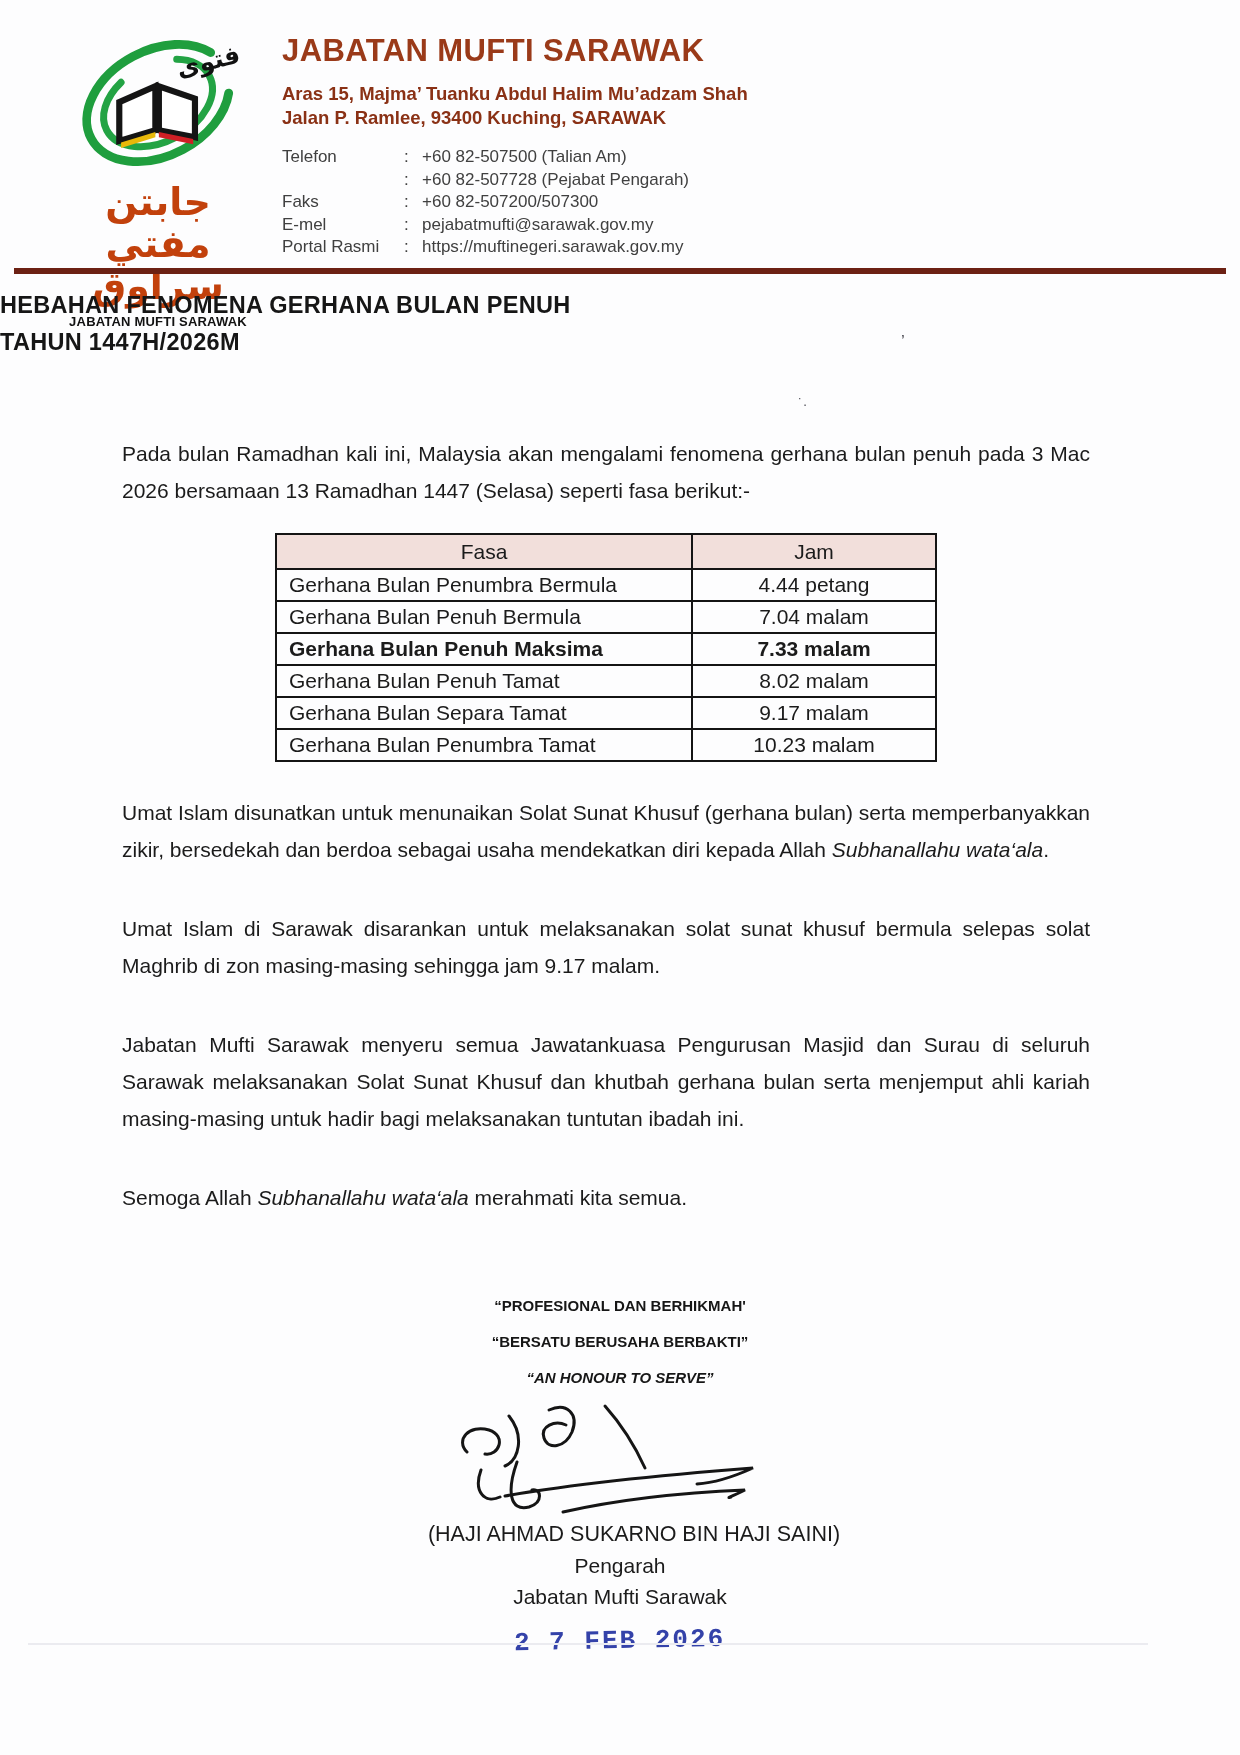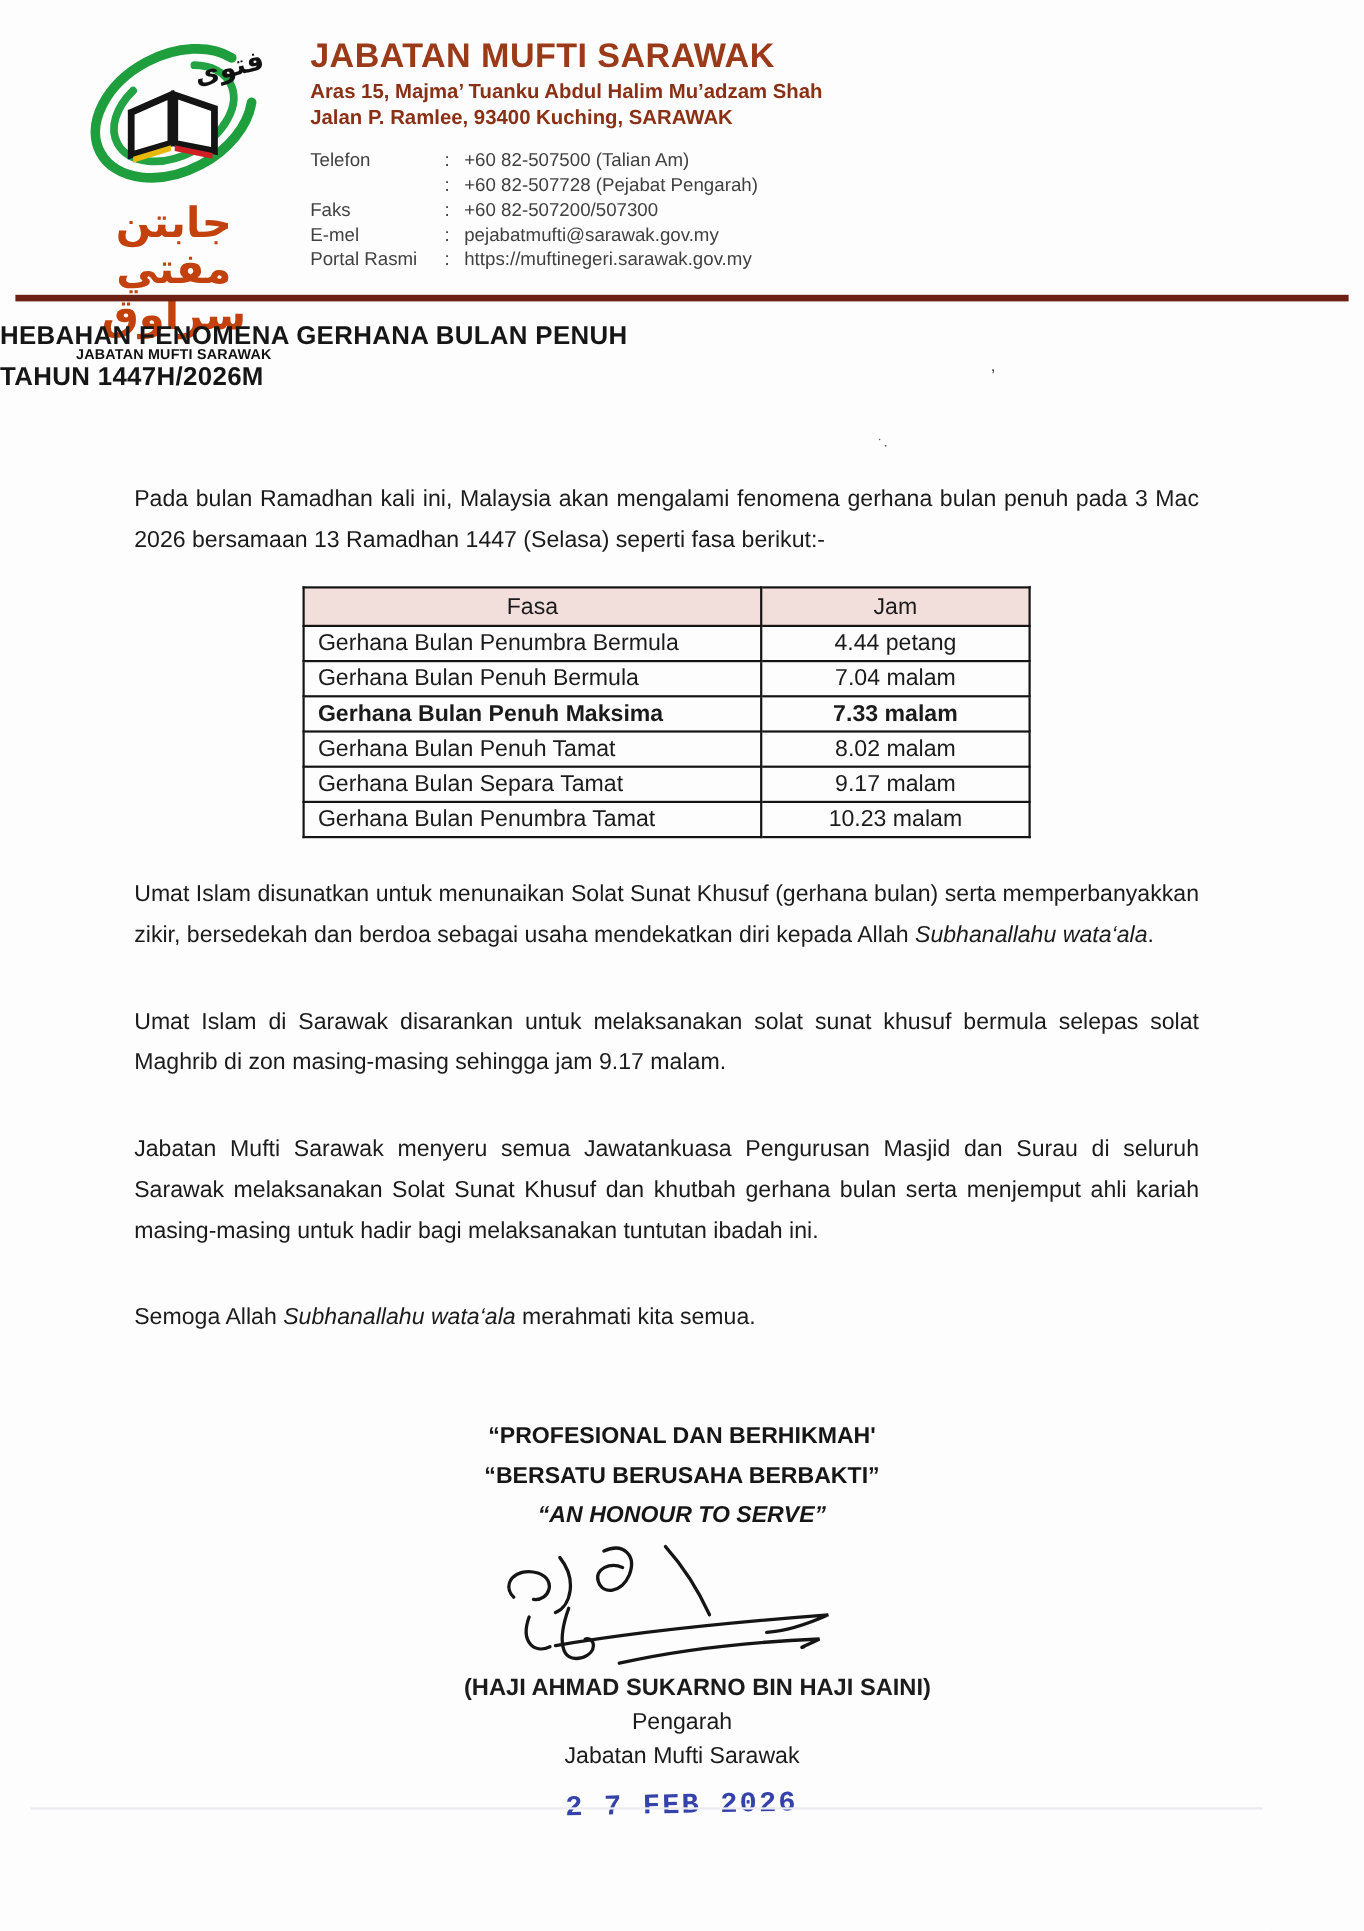--- a/index.html
+++ b/index.html
@@ -10,21 +10,21 @@
   
   .letterhead{position:absolute;top:28px;left:58px;display:flex;gap:24px;}
   .logo-col{width:200px;text-align:center;}
   .emblem{width:176px;height:150px;display:block;margin:0 auto;}
   .jawi{font-family:"DejaVu Sans",sans-serif;font-size:38px;font-weight:bold;color:#c2410c;line-height:1.1;margin-top:4px;}
   .logo-caption{font-size:13px;font-weight:bold;color:#111;margin-top:7px;letter-spacing:0.2px;white-space:nowrap;}
   .lh-text{padding-top:6px;}
   .agency-name{margin:0;font-size:31px;font-weight:bold;color:#9a3a19;letter-spacing:0.4px;line-height:34px;}
   .addr{font-size:18.5px;font-weight:bold;color:#88301505;}
   .addr{color:#8a3115;line-height:23.5px;}
-  .addr:first-of-type{margin-top:3px;}
+  .addr:first-of-type{margin-top:14px;}
   .contacts{margin-top:17px;font-size:17px;color:#404040;line-height:22.5px;}
   .contact-row{display:grid;grid-template-columns:122px 18px auto;}
   .contact-row .c-label{text-align:left;}
   
   .divider{position:absolute;top:268px;left:14px;width:1212px;height:6px;background:#6c2114;}
   
   .doc-title{position:absolute;top:287px;left:0;width:100%;text-align:left;
     font-size:23.5px;font-weight:bold;line-height:37px;color:#161616;letter-spacing:0.3px;}
   
   .content{position:absolute;top:412px;left:122px;width:968px;
@@ -34,25 +34,25 @@
   .ital{font-style:italic;}
   
   table.phase{border-collapse:collapse;margin:0 auto 32px auto;font-size:21px;line-height:28px;}
   .phase th,.phase td{border:2px solid #141414;padding:1px 12px;font-weight:normal;}
   .phase th{background:#f2dfdb;text-align:center;height:31px;}
   .phase td.fasa{width:390px;text-align:left;}
   .phase td.jam{width:218px;text-align:center;}
   .phase tr.bold-row td{font-weight:bold;}
   
   .closing{position:absolute;top:1288px;left:0;width:100%;text-align:center;}
-  .slogan{font-size:21px;font-weight:bold;line-height:36px;color:#161616;}
+  .slogan{font-size:15px;font-weight:bold;line-height:36px;color:#161616;}
   .slogan.en{font-style:italic;}
   .signature-wrap{height:118px;margin-top:4px;position:relative;}
   .signature-svg{position:absolute;left:445px;top:0;}
-  .signer-name{font-size:21.5px;font-weight:bold;line-height:32px;padding-left:28px;}
+  .signer-name{font-size:21.5px;font-weight:normal;line-height:32px;padding-left:28px;}
   .signer-role{font-size:21px;line-height:31px;}
   .signer-org{font-size:21px;line-height:31px;}
   .stamp{margin-top:14px;display:inline-block;font-family:"Liberation Mono",monospace;
     font-size:26px;font-weight:bold;color:#2433a2;letter-spacing:2px;transform:rotate(-1.2deg);
     opacity:0.92;}
   
   .artifact{position:absolute;color:#4a4a52;font-size:17px;}
   .a1{left:901px;top:332px;}
   .a2{left:798px;top:396px;font-size:14px;color:#5a5a62;}
   .scanline{position:absolute;top:1643px;left:28px;width:1120px;height:2px;background:#ebebf0;}

